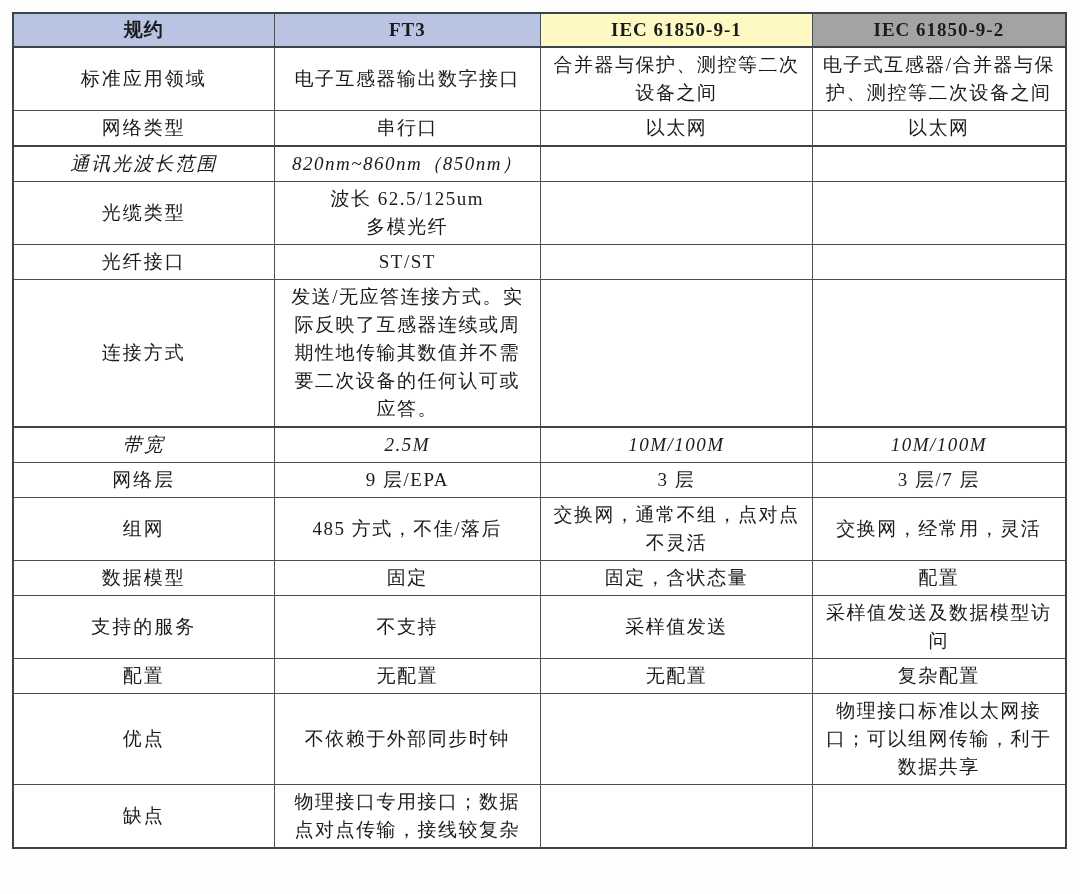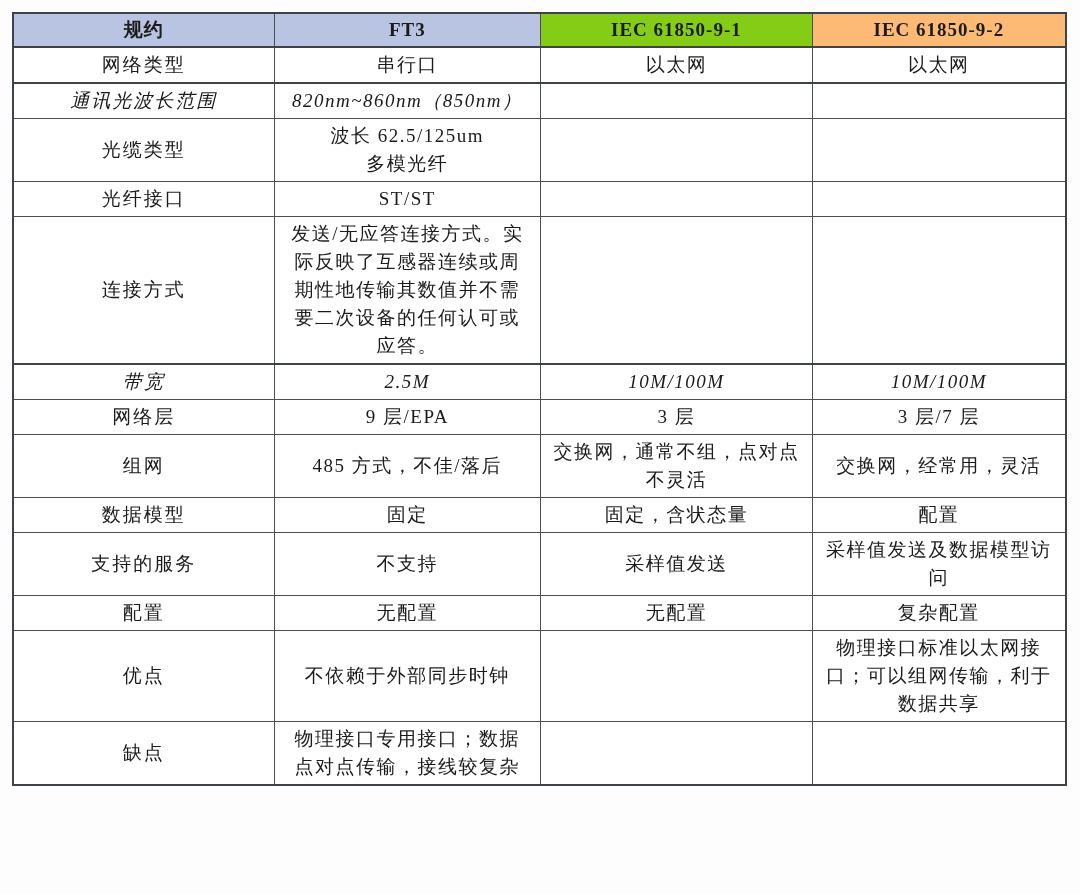--- a/index.html
+++ b/index.html
@@ -55,25 +55,31 @@
     <colgroup>
       <col class="c0">
         <col class="c1">
         <col class="c2">
         <col class="c3">
     </colgroup>
     <thead>
       <tr>
         <th style="background: rgb(185, 196, 227);">规约</th>
         <th style="background: rgb(185, 196, 227);">FT3</th>
-        <th style="background: #84cc16;">IEC 61850-9-1</th>
-        <th style="background: #fdba74;">IEC 61850-9-2</th>
+        <th style="background: #fef9c3;">IEC 61850-9-1</th>
+        <th style="background: #a3a3a3;">IEC 61850-9-2</th>
       </tr>
     </thead>
     <tbody>
+        <tr>
+          <td class="row-label">标准应用领域</td>
+          <td>电子互感器输出数字接口</td>
+          <td>合并器与保护、测控等二次设备之间</td>
+          <td>电子式互感器/合并器与保护、测控等二次设备之间</td>
+        </tr>
         <tr>
           <td class="row-label">网络类型</td>
           <td>串行口</td>
           <td>以太网</td>
           <td>以太网</td>
         </tr>
         <tr class="thick-top">
           <td class="row-label">通讯光波长范围</td>
           <td>820nm~860nm（850nm）</td>
           <td></td>

